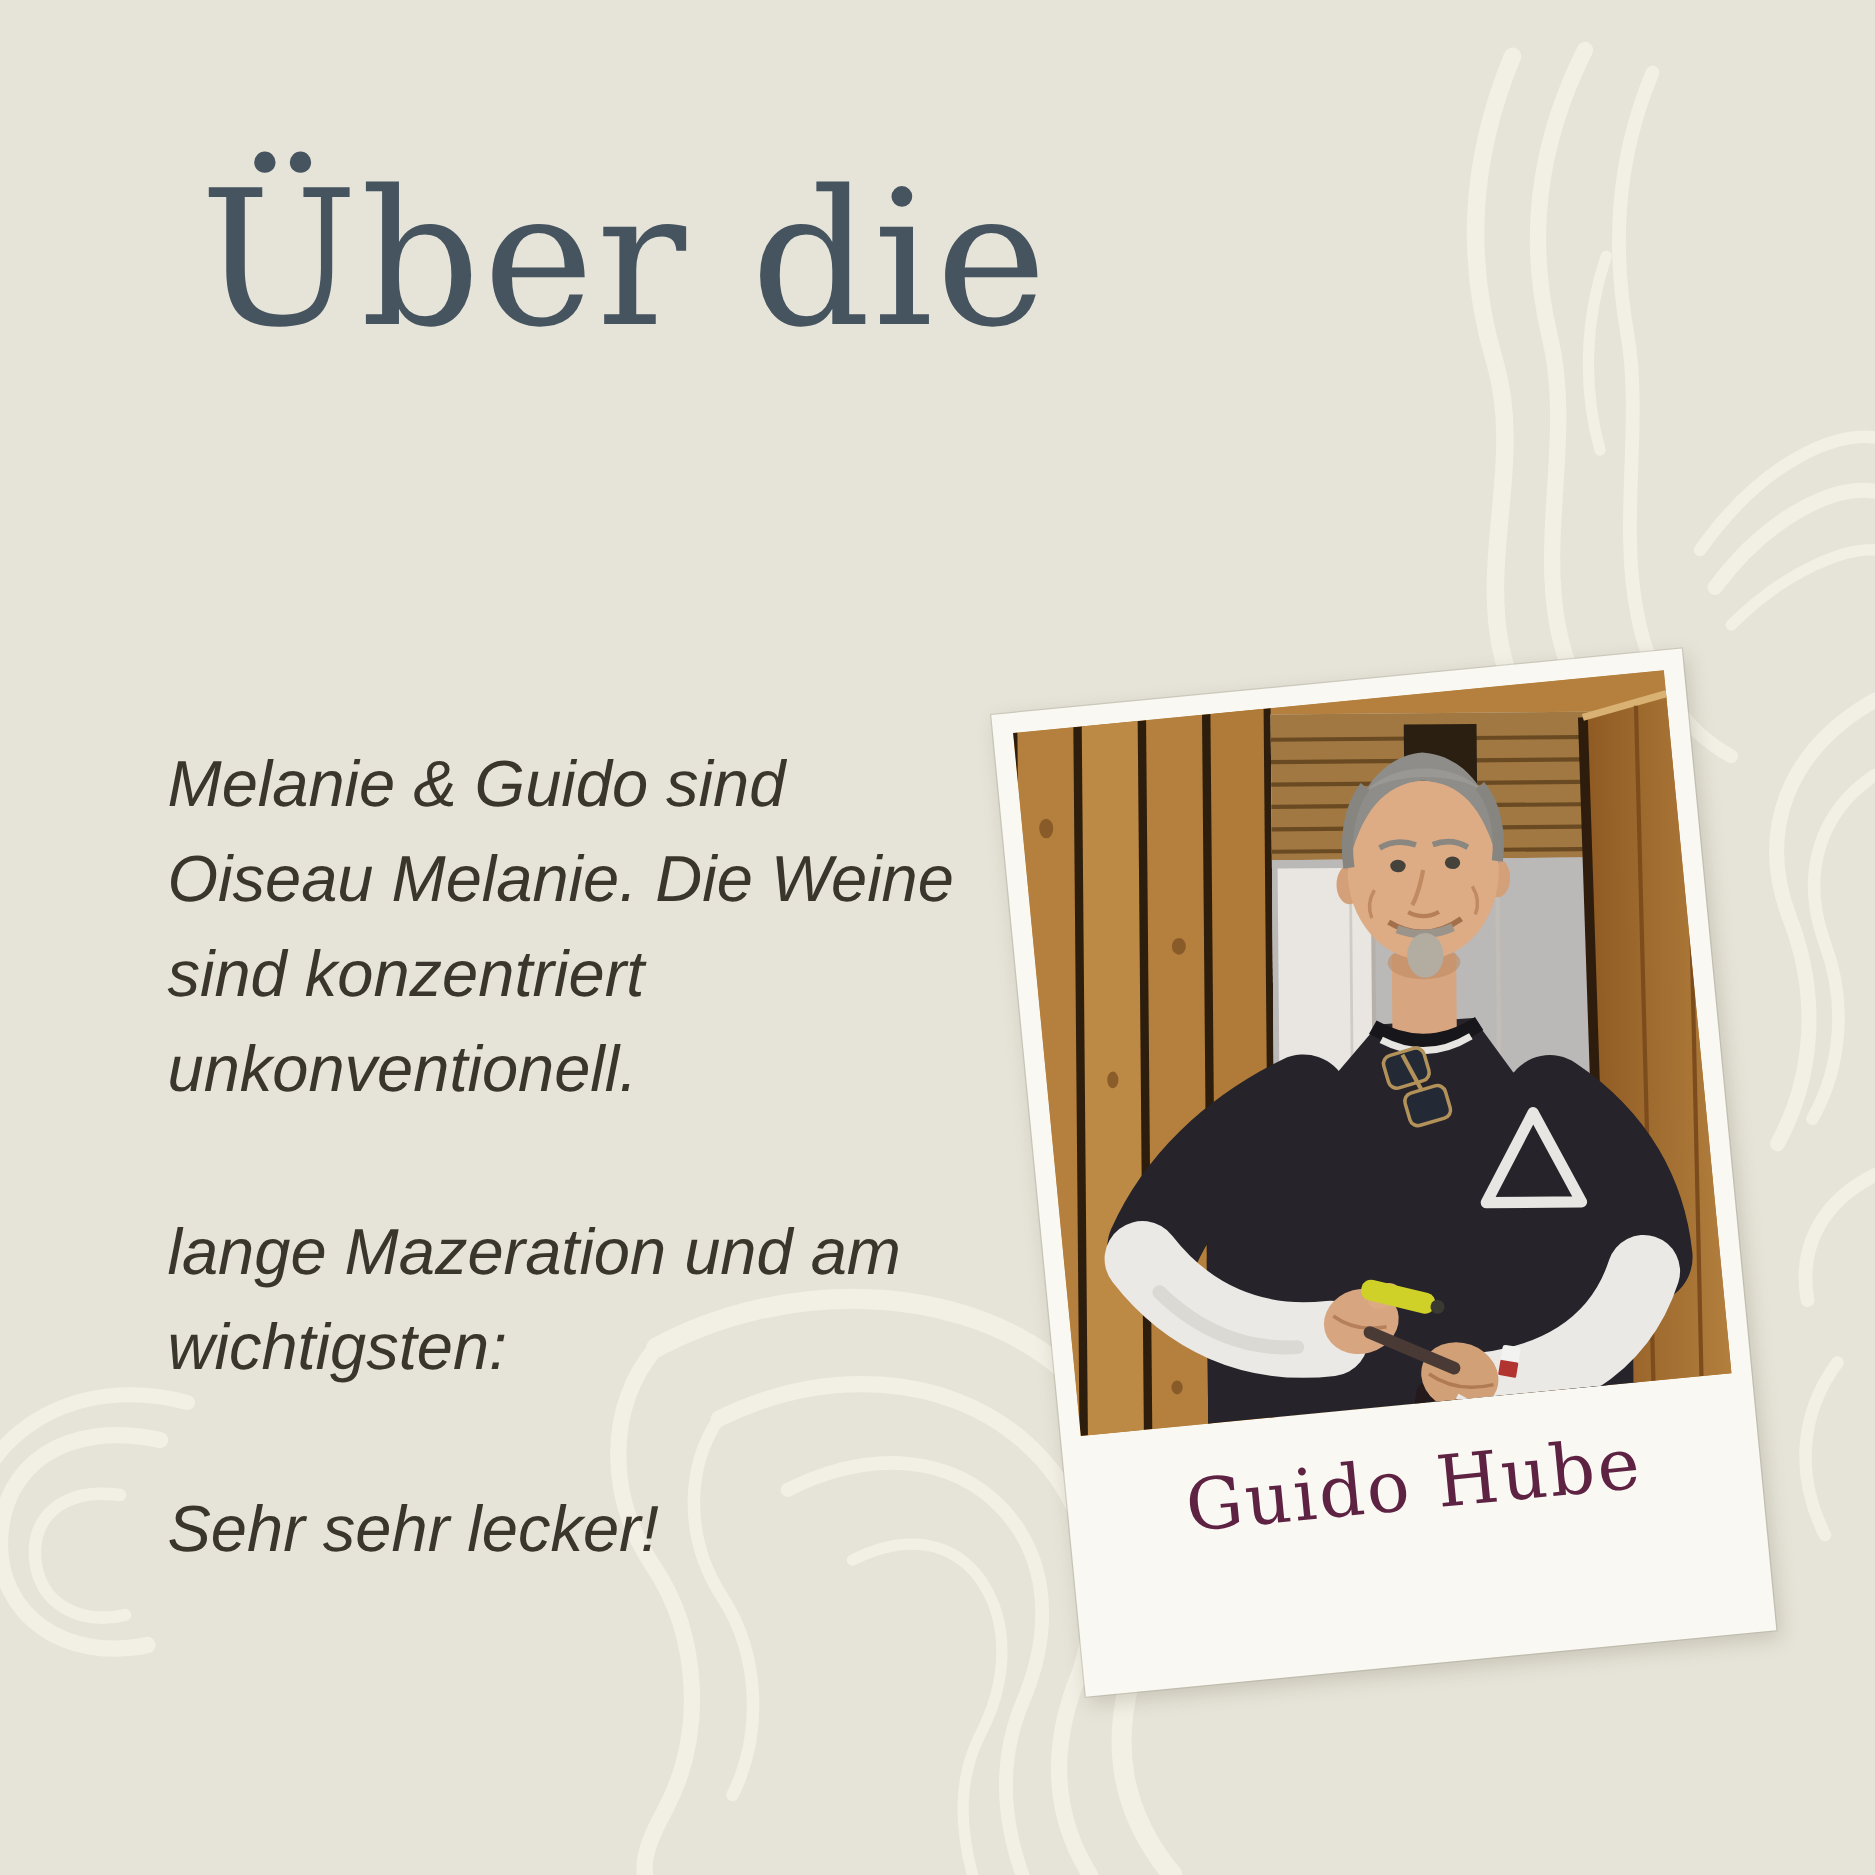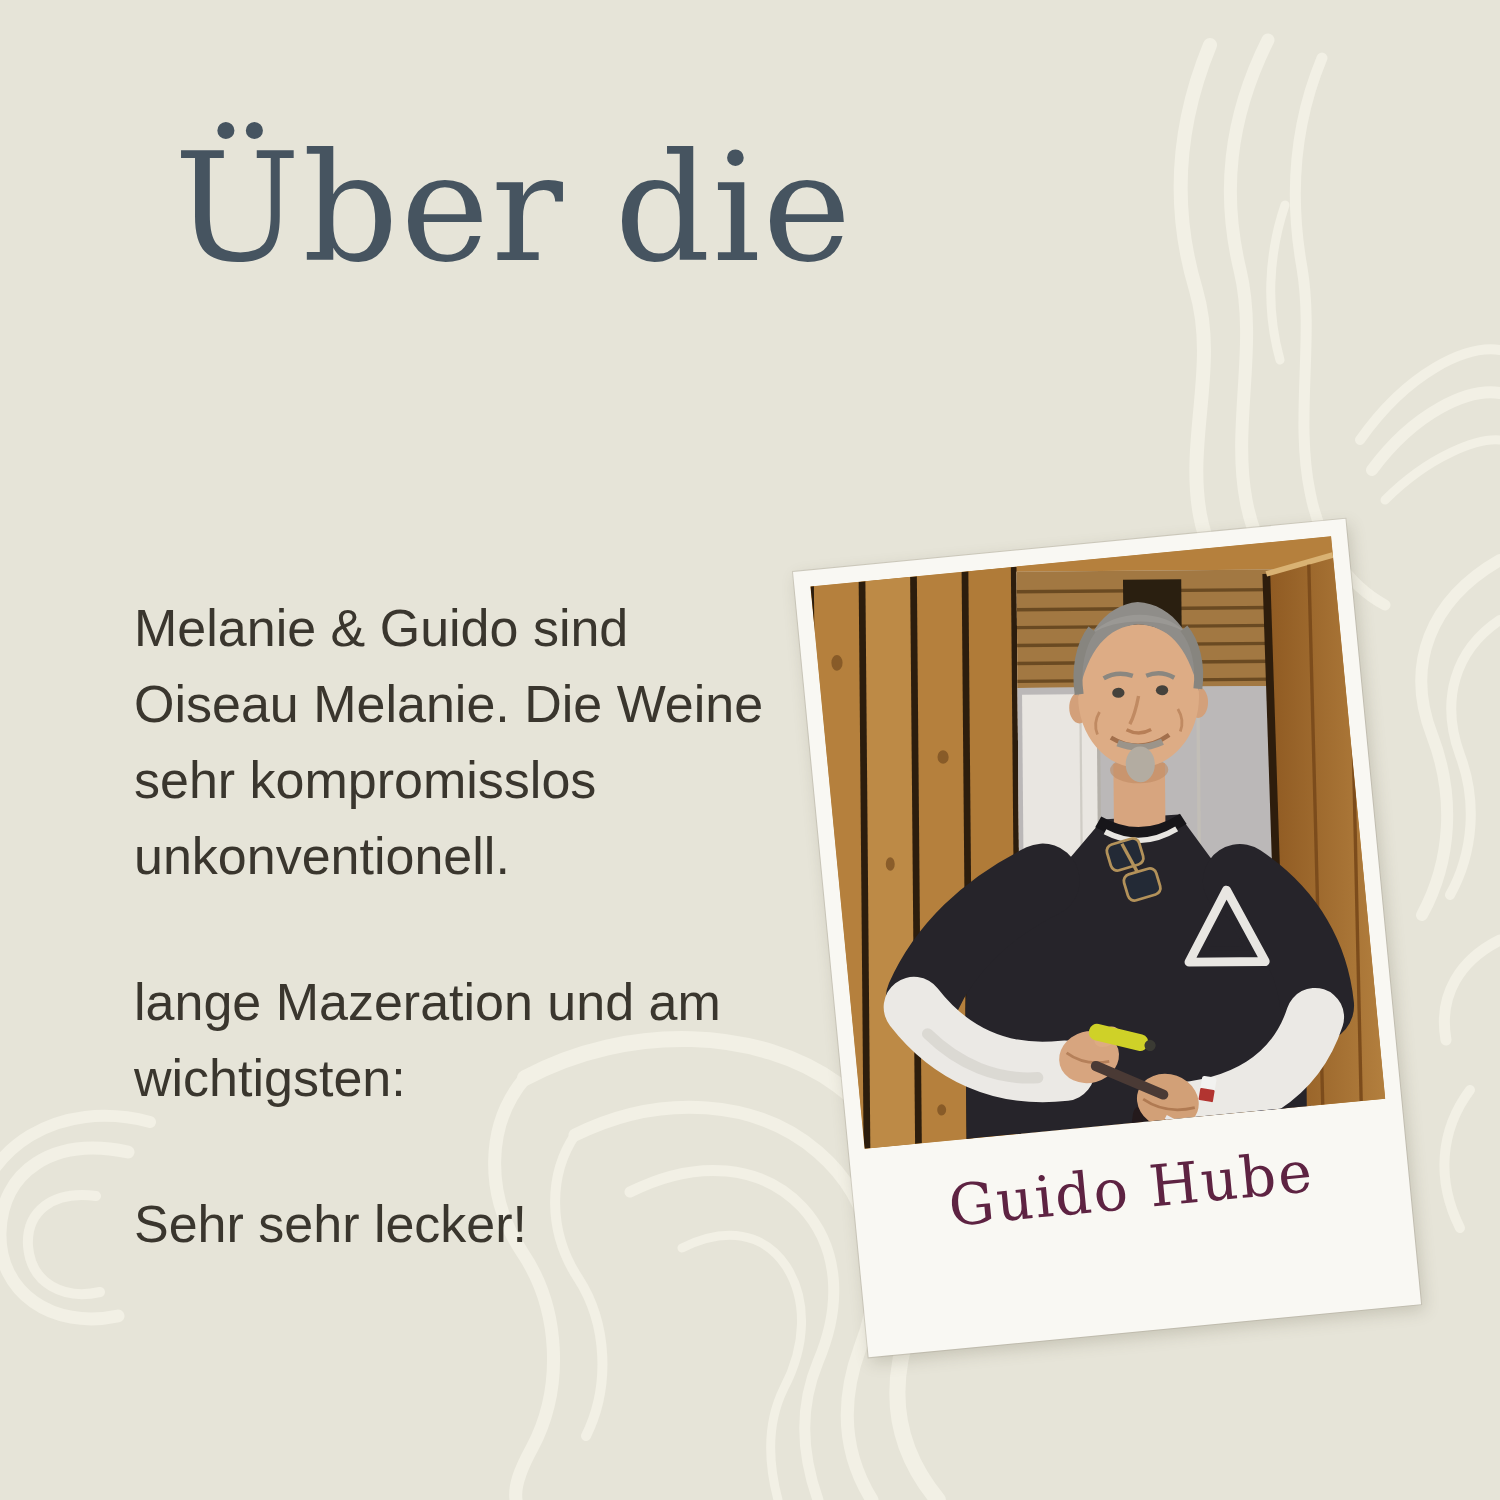--- a/index.html
+++ b/index.html
@@ -6,37 +6,37 @@
   #canvas{
     position:relative;
     width:1500px;height:1500px;
     background:#e6e4d8;
     overflow:hidden;
     font-family:"Liberation Sans", sans-serif;
   }
   #bg-swirls{position:absolute;left:0;top:0;width:1500px;height:1500px;}
 
   .title-block{
-    position:absolute;left:174px;top:116px;
+    position:absolute;left:160px;top:116px;
     font-family:"DejaVu Serif", serif;
   }
   .title-line1{
     font-size:150px;line-height:184px;letter-spacing:2px;
     color:#465460;white-space:nowrap;
   }
   .title-line2{
     font-size:150px;line-height:184px;letter-spacing:2px;
     color:#5b2545;font-style:italic;white-space:nowrap;
   }
 
   .copy{
     position:absolute;left:134px;top:590px;
     font-size:52px;line-height:76px;color:#3a362e;
   }
-  .copy p{margin:0 0 70px 0;}
+  .copy p{margin:0 0 70px 0;font-style:italic;}
   .copy .ln{display:block;white-space:nowrap;}
 
   .polaroid{
     position:absolute;left:793px;top:572px;
     width:555px;height:789px;
     background:#f9f8f3;
     transform:rotate(-5.5deg);
     transform-origin:0 0;
     box-shadow:0 0 0 1px rgba(150,145,130,.28), 3px 6px 16px rgba(90,85,66,.22);
     box-sizing:border-box;
@@ -98,21 +98,21 @@
   </svg>
 
   <div class="title-block">
     <div class="title-line1">Über die</div>
   </div>
 
   <div class="copy">
     <p>
       <span class="ln">Melanie &amp; Guido sind</span>
       <span class="ln">Oiseau Melanie. Die Weine</span>
-      <span class="ln">sehr kompromisslos</span>
+      <span class="ln">sind konzentriert</span>
       <span class="ln">unkonventionell.</span>
     </p>
     <p>
       <span class="ln">lange Mazeration und am</span>
       <span class="ln">wichtigsten:</span>
     </p>
     <p>
       <span class="ln">Sehr sehr lecker!</span>
     </p>
   </div>

